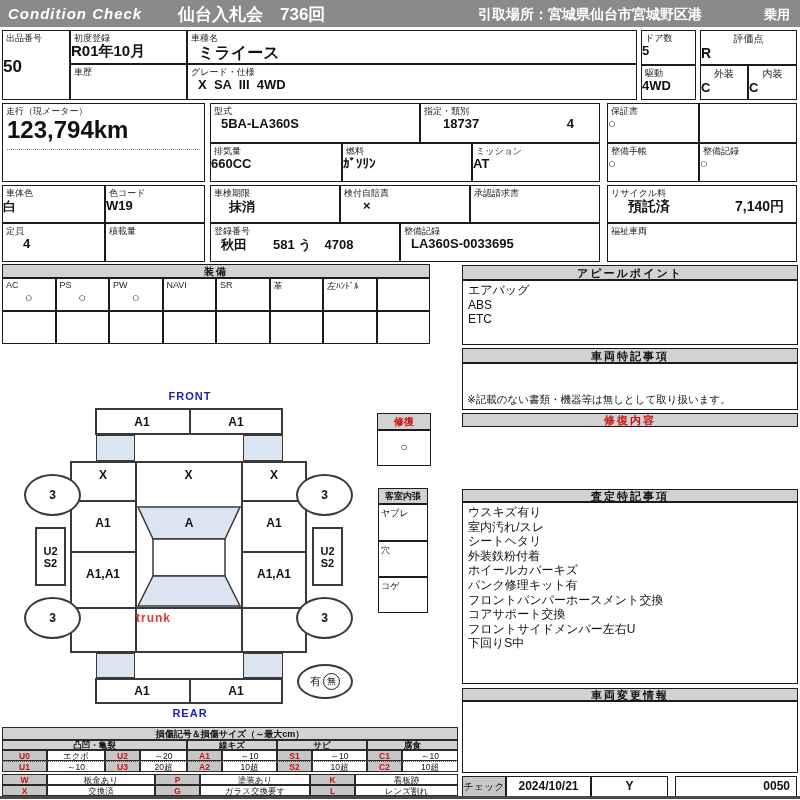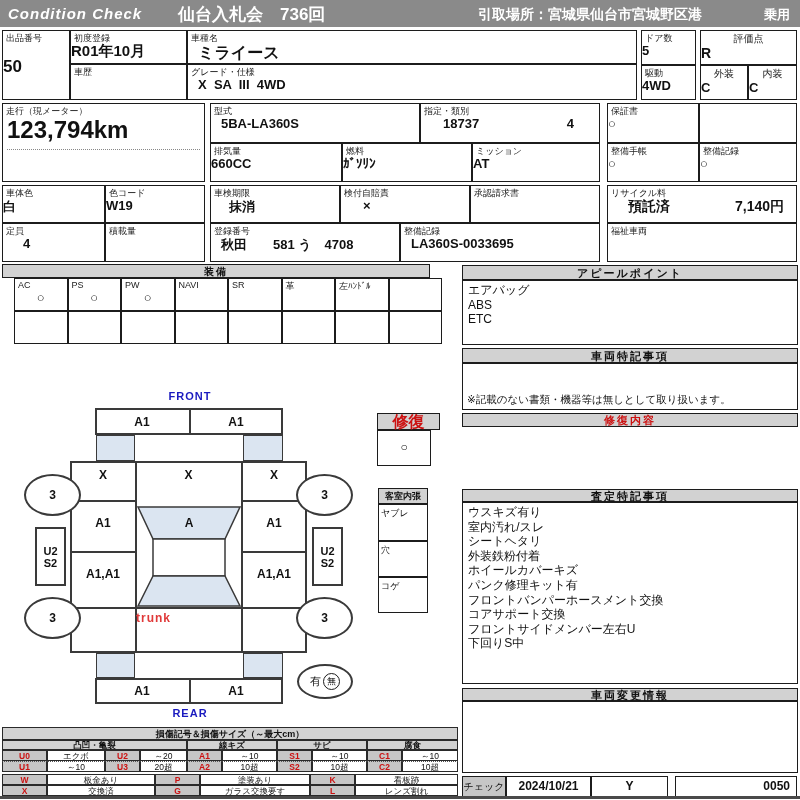--- a/index.html
+++ b/index.html
@@ -19,21 +19,21 @@
   .val.l{text-align:left;padding-left:10px;}
   .val.big{font-size:24px;top:12px;}
   .val.mid{top:50%;transform:translateY(-38%);font-size:17px;}
   
   .ptitle{position:absolute;box-sizing:border-box;border:1px solid #1c1c1c;background:#d2d2d2;
           font-weight:bold;font-size:11px;text-align:center;letter-spacing:2px;line-height:14px;}
   .pbody{position:absolute;box-sizing:border-box;border:1px solid #1c1c1c;background:#fff;
          font-size:12px;padding:2px 5px;white-space:pre-line;line-height:14.6px;}
   .red{color:#cc1111;}
   
-  .eqgrid{position:absolute;display:grid;grid-template-columns:repeat(8,1fr);box-sizing:border-box;margin-left:12px;}
+  .eqgrid{position:absolute;display:grid;grid-template-columns:repeat(8,1fr);box-sizing:border-box;}
   .eq-cell{position:relative;border:1px solid #1c1c1c;background:#fff;}
   .eq-cell .mark{position:absolute;left:0;right:0;top:11px;text-align:center;font-weight:bold;font-size:13px;}
   
   .dlabel{position:absolute;font-weight:bold;font-size:11px;color:#1a1abf;letter-spacing:1px;text-align:center;}
   .mark{position:absolute;font-weight:bold;font-size:12px;text-align:center;white-space:pre;}
   .box{position:absolute;box-sizing:border-box;border:2px solid #3a3a3a;background:#fff;}
   .blue{position:absolute;box-sizing:border-box;border:1px solid #3a3a3a;background:#dbe5f1;}
   .hline{position:absolute;height:2px;background:#3a3a3a;}
   .vline{position:absolute;width:2px;background:#3a3a3a;}
   .wheel{position:absolute;box-sizing:border-box;border:2px solid #3a3a3a;border-radius:50%;background:#fff;
@@ -305,21 +305,21 @@
   <div class="mark" style="left:95px;top:684px;width:94px">A1</div>
   <div class="mark" style="left:189px;top:684px;width:94px">A1</div>
 
   <div class="dlabel" style="left:150px;top:707px;width:80px">REAR</div>
 
   <div class="spare" style="left:297px;top:664px;width:56px;height:35px">
     <span>有</span>
     <span class="maru">無</span>
   </div>
 
-  <div class="ptitle red" style="left:377px;top:413px;width:63px;height:17px;font-size:16px;letter-spacing:0;line-height:15px">修復</div>
+  <div class="ptitle red" style="left:377px;top:413px;width:54px;height:17px;font-size:10px;letter-spacing:0;line-height:15px">修復</div>
   <div class="pbody" style="left:377px;top:430px;width:54px;height:36px;text-align:center;font-weight:bold;padding-top:9px">○</div>
 
   <div class="ptitle" style="left:378px;top:488px;width:50px;height:16px;font-size:9px;letter-spacing:0;line-height:14px">客室内張</div>
   <div class="pbody" style="left:378px;top:504px;width:50px;height:37px;font-size:9px;padding:1px 2px">ヤブレ</div>
   <div class="pbody" style="left:378px;top:541px;width:50px;height:36px;font-size:9px;padding:1px 2px">穴</div>
   <div class="pbody" style="left:378px;top:577px;width:50px;height:36px;font-size:9px;padding:1px 2px">コゲ</div>
 
   <div class="ptitle" style="left:462px;top:265px;width:336px;height:15px">アピールポイント</div>
   <div class="pbody" style="left:462px;top:280px;width:336px;height:65px">エアバッグ
 ABS

